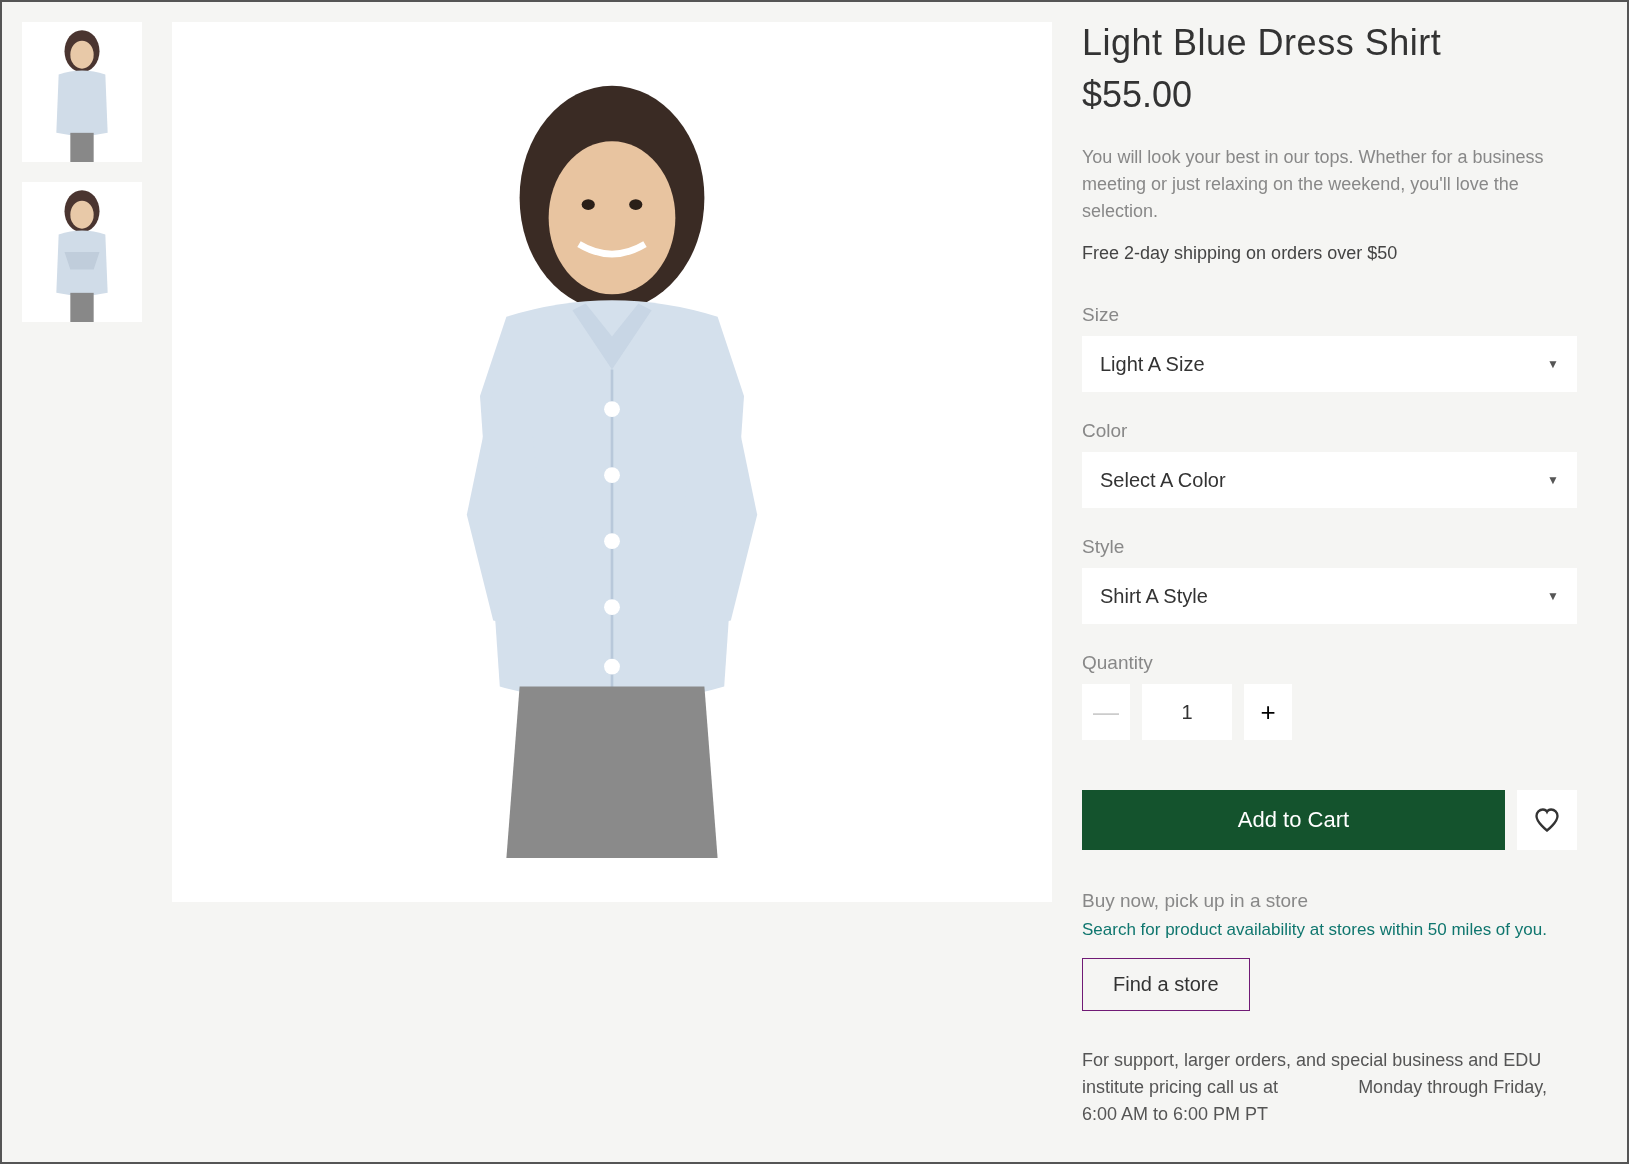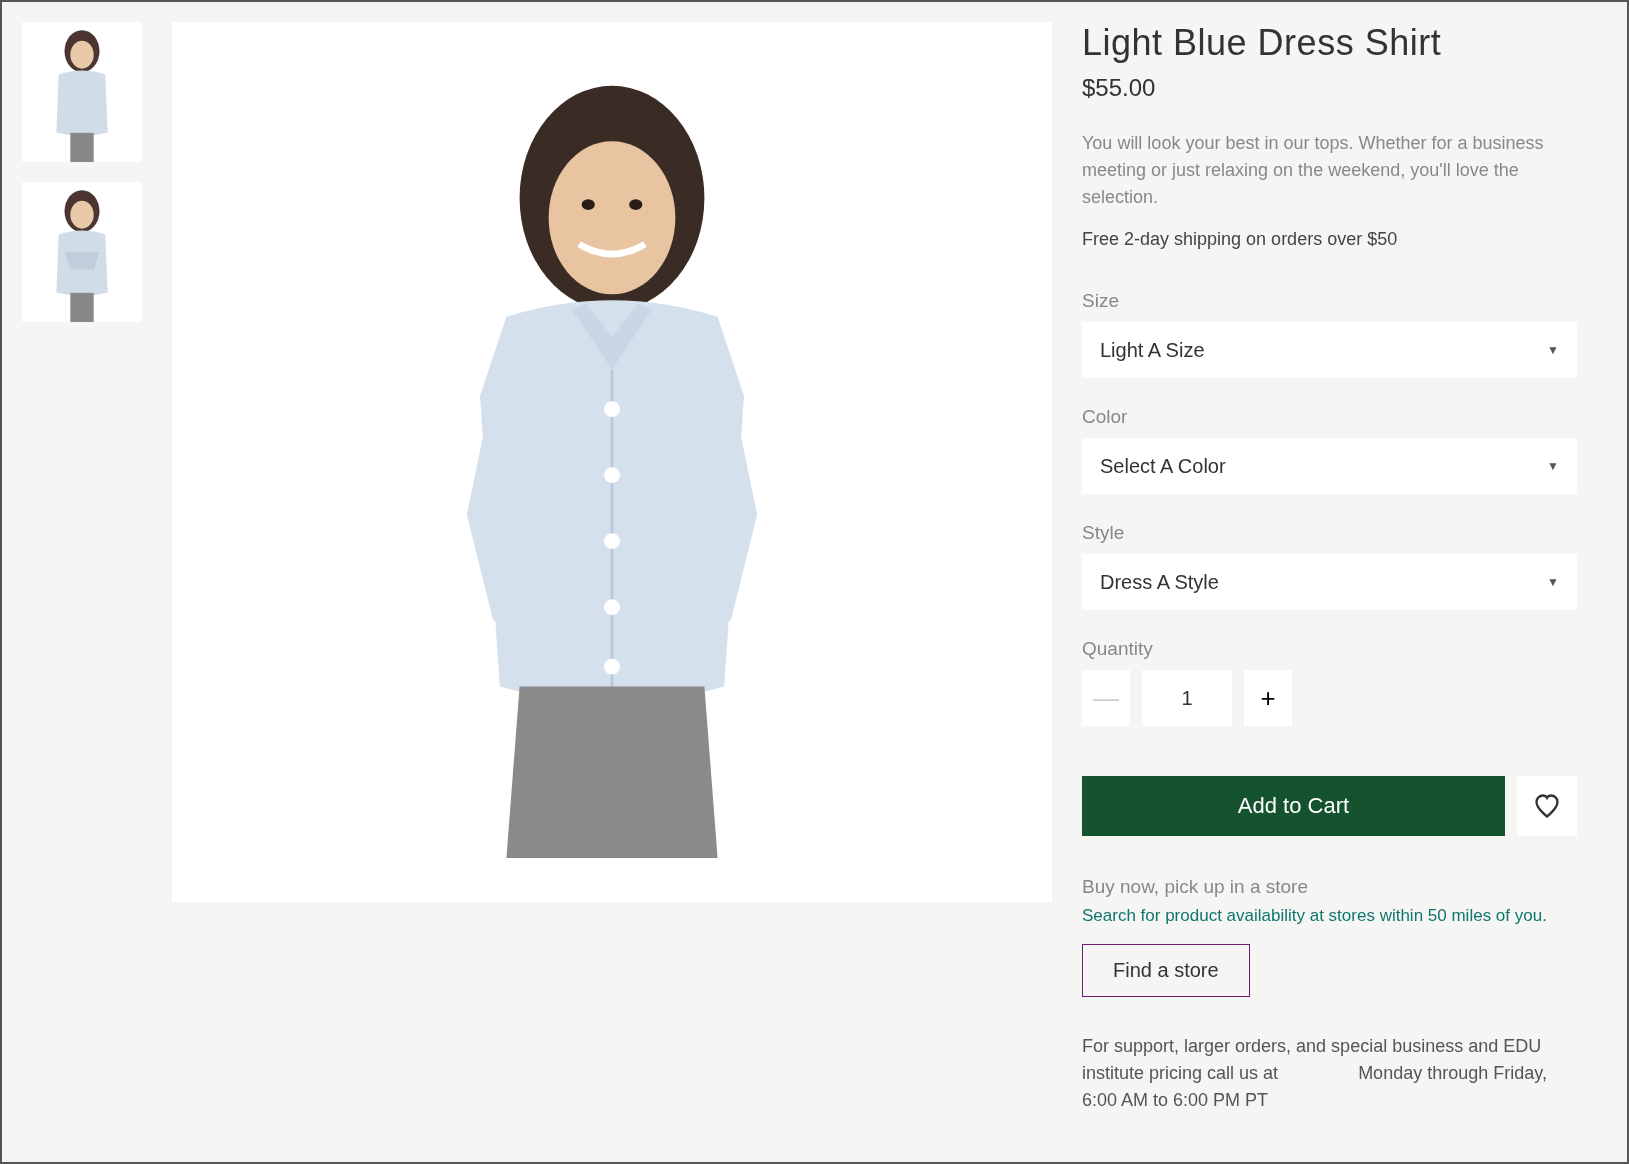--- a/index.html
+++ b/index.html
@@ -48,21 +48,21 @@
     padding-right: 30px;
   }
   .product-title {
     font-size: 36px;
     font-weight: 300;
     color: #333;
     margin-bottom: 10px;
     letter-spacing: 0.5px;
   }
   .price {
-    font-size: 24px;
+    font-size: 36px;
     color: #333;
     margin-bottom: 28px;
     font-weight: 400;
   }
   .description {
     font-size: 18px;
     color: #888;
     line-height: 1.5;
     margin-bottom: 18px;
   }
@@ -234,21 +234,21 @@
     </div>
 
     <label class="field-label">Color</label>
     <div class="select-box">
       <span>Select A Color</span>
       <span class="caret">▼</span>
     </div>
 
     <label class="field-label">Style</label>
     <div class="select-box">
-      <span>Dress A Style</span>
+      <span>Shirt A Style</span>
       <span class="caret">▼</span>
     </div>
 
     <label class="field-label">Quantity</label>
     <div class="qty-row">
       <button class="qty-btn minus">—</button>
       <div class="qty-value">1</div>
       <button class="qty-btn plus">+</button>
     </div>
 

